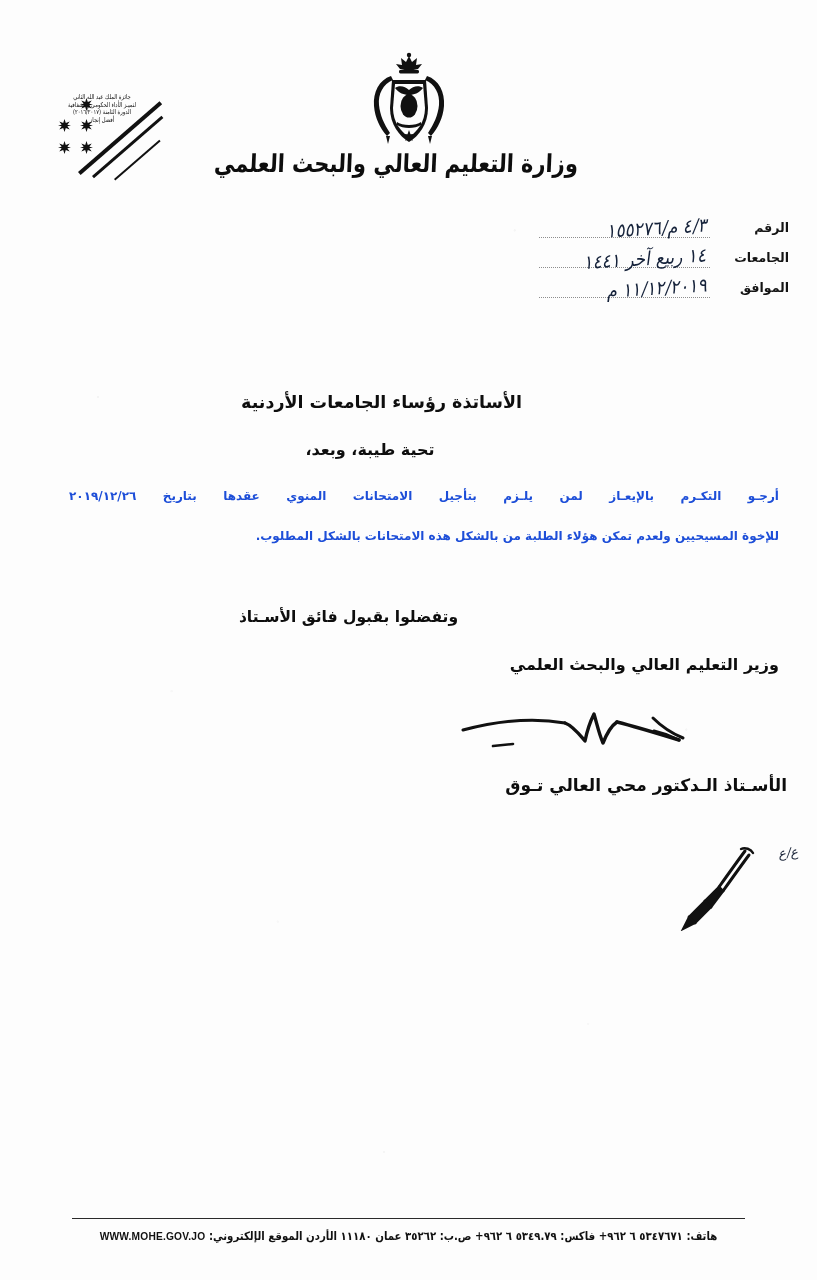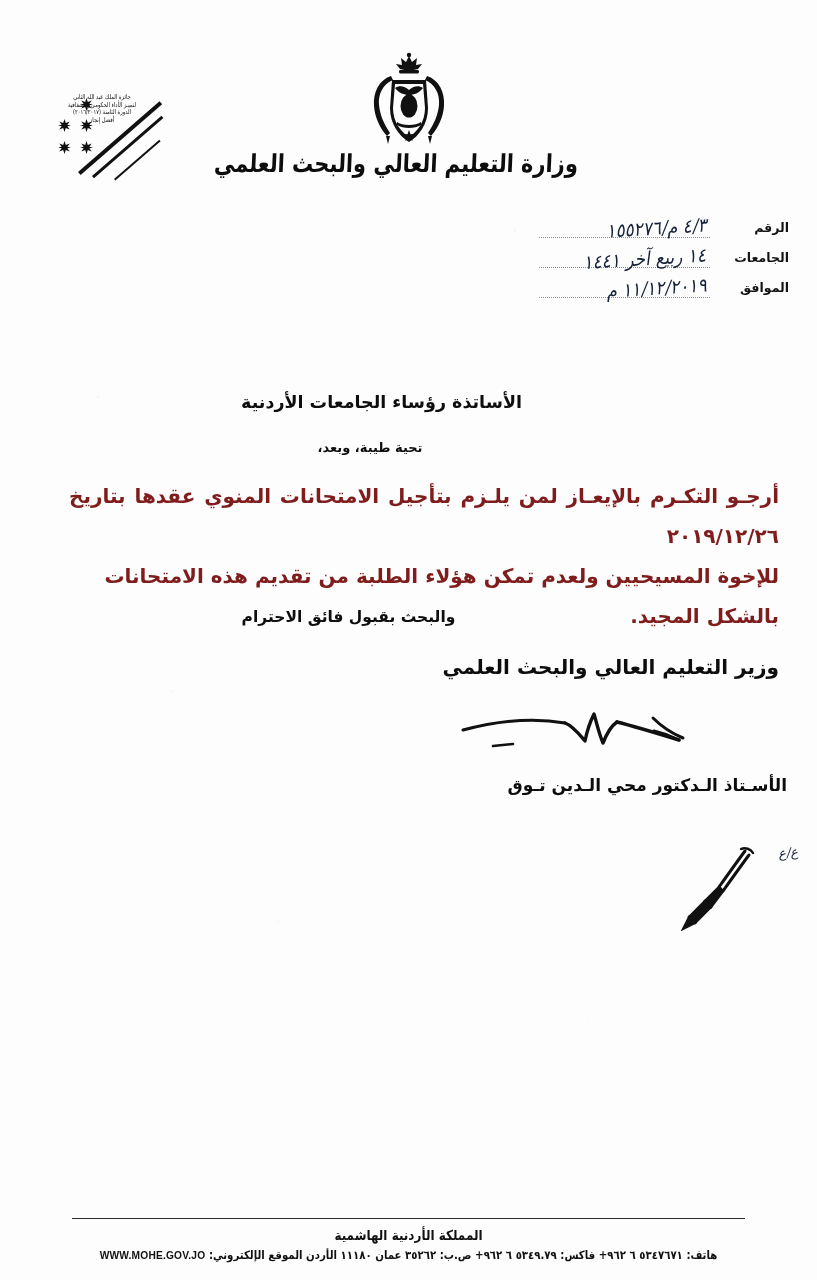--- a/index.html
+++ b/index.html
@@ -189,35 +189,35 @@
     font-size: 17.5px;
     font-weight: 700;
     color: #0e0e0e;
     padding-right: 54px;
   }
   .salutation {
     position: absolute;
     right: 0; left: 0;
     top: 440px;
     text-align: center;
-    font-size: 13px;
+    font-size: 16px;
     font-weight: 700;
     color: #0e0e0e;
     padding-right: 77px;
   }
   .body-par {
     position: absolute;
     right: 38px;
     top: 476px;
     width: 710px;
     direction: rtl;
     text-align: justify;
-    font-size: 20px;
+    font-size: 12px;
     line-height: 40px;
-    color: #7f1d1d;
+    color: #1d4ed8;
     font-weight: 600;
   }
   .body-par p { margin: 0; }
   .body-line { display: block; }
   .body-line.l1, .body-line.l2 {
     text-align: justify;
     text-align-last: justify;
   }
   .body-line.l3 { text-align: right; }
 
@@ -230,21 +230,21 @@
     font-weight: 700;
     color: #0e0e0e;
     padding-right: 120px;
   }
 
   
   .sig-title {
     position: absolute;
     right: 38px;
     top: 655px;
-    font-size: 20px;
+    font-size: 16px;
     font-weight: 700;
     color: #0d0d0d;
     direction: rtl;
   }
   .signature-mark {
     position: absolute;
     right: 110px;
     top: 700px;
     width: 250px;
     height: 60px;
@@ -446,59 +446,58 @@
       </span>
     </div>
   </div>
 
   <div class="addressee">الأساتذة رؤساء الجامعات الأردنية</div>
   <div class="salutation">تحية طيبة، وبعد،</div>
 
   <div class="body-par">
     <p>
       <span class="body-line l1">أرجـو التكـرم بالإيعـاز لمن يلـزم بتأجيل الامتحانات المنوي عقدها بتاريخ ٢٠١٩/١٢/٢٦</span>
-      <span class="body-line l3">للإخوة المسيحيين ولعدم تمكن هؤلاء الطلبة من تقديم هذه الامتحانات بالشكل المجيد.</span>
+      <span class="body-line l3">للإخوة المسيحيين ولعدم تمكن هؤلاء الطلبة من بالشكل هذه الامتحانات بالشكل المطلوب.</span>
     </p>
   </div>
 
-  <div class="closing">والبحث بقبول فائق الاحترام</div>
+  <div class="closing">وتفضلوا بقبول فائق الأسـتاذ</div>
 
   <div class="sig-title">وزير التعليم العالي والبحث العلمي</div>
 
   <div class="signature-mark">
     <svg viewBox="0 0 250 60" xmlns="http://www.w3.org/2000/svg">
       <g fill="none" stroke="#111" stroke-linecap="round" stroke-linejoin="round">
         <path d="M6 30 C40 21 75 17 108 23" stroke-width="3"></path>
         <path d="M108 23 C116 26 122 34 128 41 C130 31 133 22 137 14
                  C140 24 142 34 146 43 C150 33 154 26 160 22" stroke-width="3.4"></path>
         <path d="M160 22 C176 26 196 32 222 40" stroke-width="3.6"></path>
         <path d="M222 40 C214 36 206 33 197 31" stroke-width="3"></path>
         <path d="M196 18 C204 26 214 33 226 38" stroke-width="3"></path>
         <path d="M36 46 L56 44" stroke-width="2.6"></path>
       </g>
     </svg>
   </div>
 
-  <div class="sig-name">الأسـتاذ الـدكتور محي الـدين تـوق</div>
+  <div class="sig-name">الأسـتاذ الـدكتور محي العالي تـوق</div>
 
   <div class="cc-initial">ع/ع</div>
 
   <div class="pen-mark">
     <svg viewBox="0 0 86 86" xmlns="http://www.w3.org/2000/svg">
       <g stroke="#111" fill="none" stroke-linecap="round">
         <path d="M74 6 C68 14 58 28 48 42" stroke-width="3"></path>
         <path d="M78 10 C72 18 62 32 52 46" stroke-width="3"></path>
         <path d="M48 42 L52 46 L40 62 L34 56 Z" stroke-width="2.6" fill="#111"></path>
         <path d="M34 56 L40 62 L24 78 L18 72 Z" stroke-width="2.4" fill="#111"></path>
         <path d="M18 72 L24 78 L12 84 Z" stroke-width="2.2" fill="#111"></path>
         <path d="M70 4 C74 2 80 4 82 8" stroke-width="2.4"></path>
       </g>
     </svg>
   </div>
 
   <div class="footer-rule"></div>
   <div class="footer">
-    <div><span class="footer-kingdom">المملكة الأردنية الهاشمية</span></div>
     <div>
       <span class="footer-contact"><span>هاتف: ٥٣٤٧٦٧١ ٦ ٩٦٢+ فاكس: ٥٣٤٩.٧٩ ٦ ٩٦٢+  ص.ب: ٣٥٢٦٢ عمان ١١١٨٠ الأردن الموقع الإلكتروني:</span> <span class="url">WWW.MOHE.GOV.JO</span></span>
     </div>
   </div>
 </div>
 
 </body></html>

